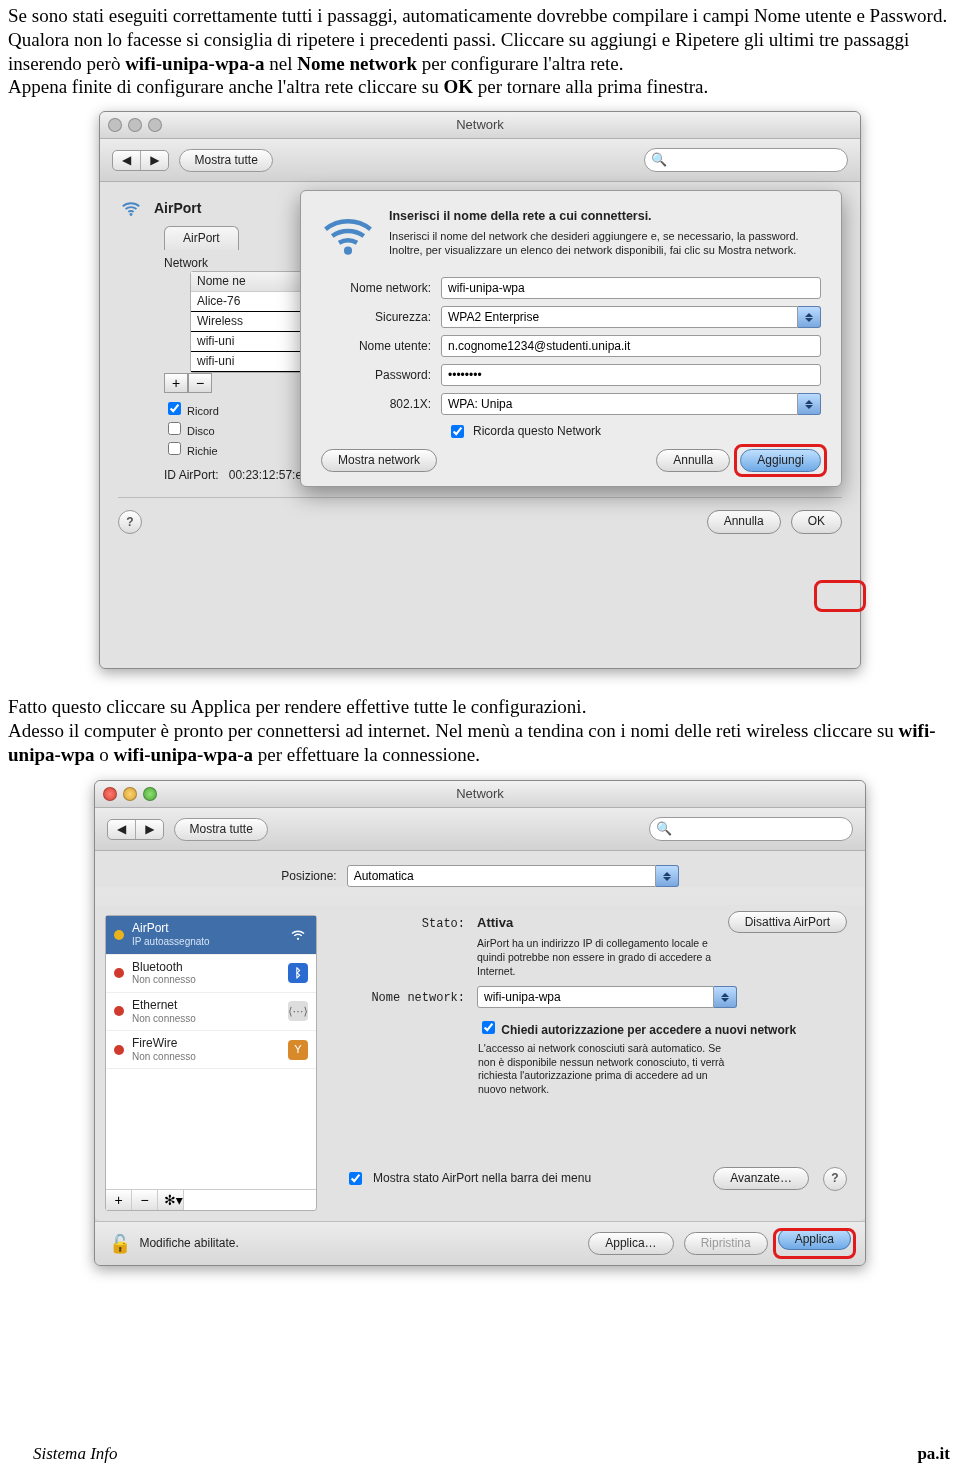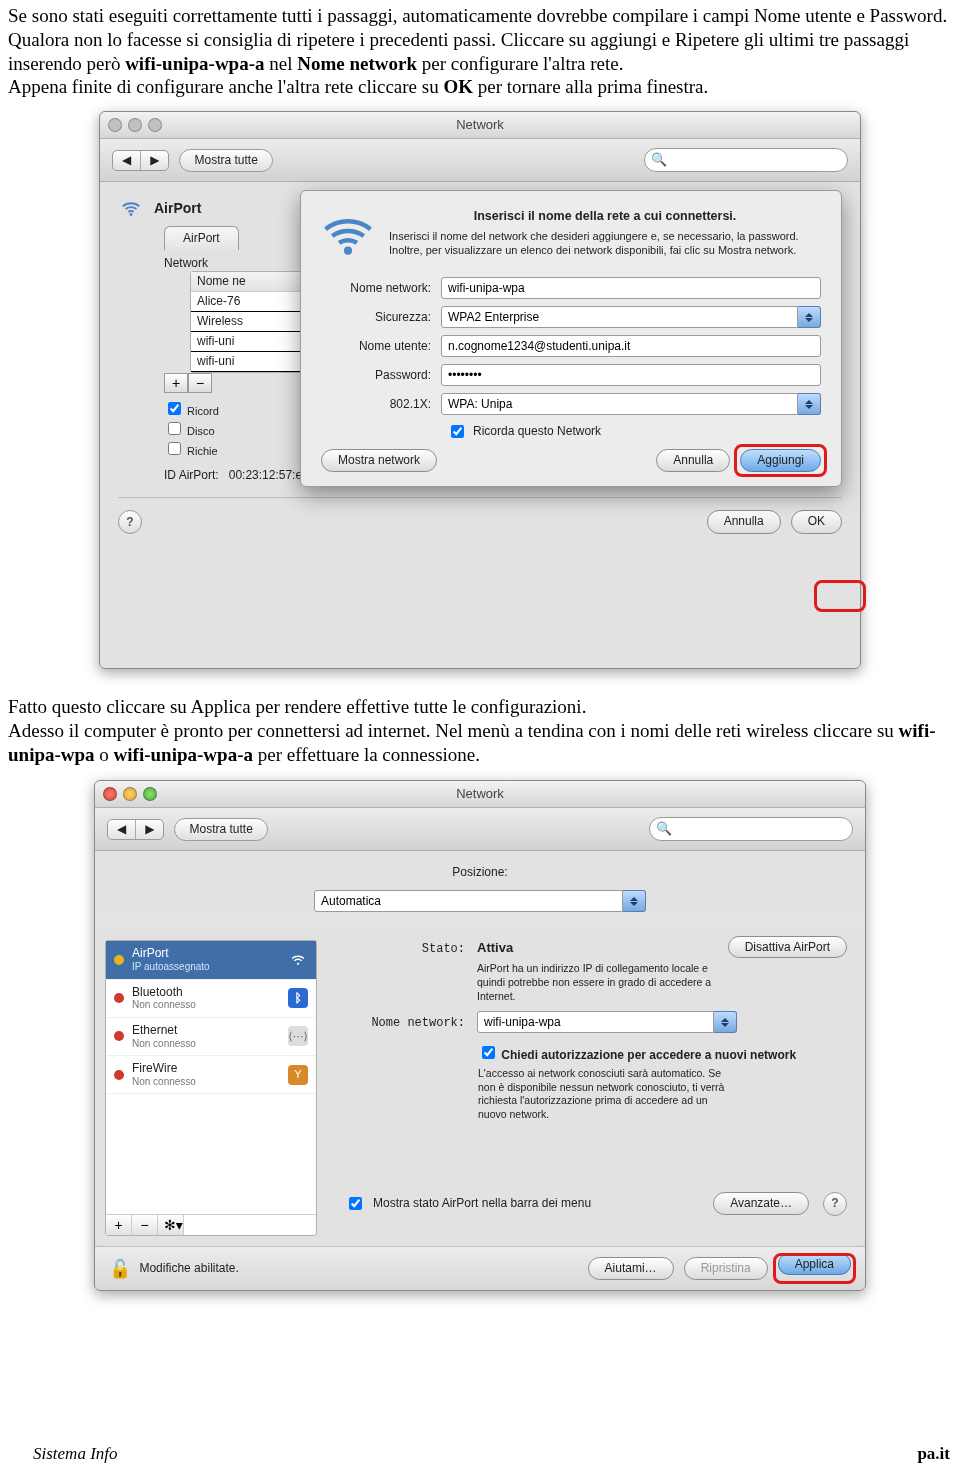--- a/index.html
+++ b/index.html
@@ -115,21 +115,21 @@
   
   .sheet{
     position:absolute;top:8px;left:200px;width:500px;
     background:#ececec;border:1px solid #9a9a9a;border-radius:6px;
     box-shadow:0 8px 22px rgba(0,0,0,.4);
     padding:18px 20px 14px 20px;
     font-size:12px;
   }
   .sheet-head{display:flex;gap:14px;margin-bottom:10px;}
   .sheet-head .big-wifi svg{width:54px;height:54px;}
-  .sheet-head-text h4{margin:0 0 4px 0;font-size:12.5px;font-weight:bold;text-align:center;}
+  .sheet-head-text h4{margin:0 0 4px 0;font-size:12.5px;font-weight:bold;}
   .sheet-head-text p{margin:0;font-size:11px;line-height:1.35;}
   .formrow{display:flex;align-items:center;gap:10px;margin:7px 0;}
   .formrow label{width:110px;text-align:right;}
   .textfield{
     flex:1;border:1px solid #9a9a9a;border-radius:3px;background:#fff;
     padding:3px 6px;font-size:12px;font-family:inherit;
   }
   .selectwrap{
     flex:1;display:flex;align-items:stretch;
   }
@@ -161,21 +161,21 @@
   .svc-txt{line-height:1.15;}
   .svc-txt .sub{font-size:10px;color:#777;}
   .svc-right-icon{margin-left:auto;width:20px;height:20px;border-radius:4px;display:flex;align-items:center;justify-content:center;}
   .bt-icon{background:#2a6bd2;color:#fff;font-weight:bold;font-size:12px;}
   .eth-icon{background:#ddd;color:#666;font-size:11px;}
   .fw-icon{background:#d88a2a;color:#fff;font-size:11px;}
   .svc-bottom{display:flex;border-top:1px solid #ccc;}
   .svc-bottom button{flex:none;border:none;border-right:1px solid #ccc;background:linear-gradient(#fff,#e2e2e2);width:26px;height:20px;font-size:14px;}
 
   .right-pane{flex:1;padding:10px 18px 0 18px;position:relative;}
-  .posrow{display:flex;align-items:center;gap:10px;justify-content:center;margin-bottom:18px;flex-direction:column;}
+  .posrow{display:flex;align-items:center;gap:10px;justify-content:center;margin-bottom:18px;}
   .posrow label{font-size:12px;}
   .status-area{display:flex;gap:12px;margin-bottom:8px;align-items:flex-start;}
   .status-area .lbl{width:120px;text-align:right;font-size:12px;padding-top:2px;font-family:Liberation Mono, monospace;}
   .status-area .val{flex:1;font-size:12px;}
   .status-area .val b{font-size:13px;}
   .status-desc{font-size:10.5px;line-height:1.35;margin-top:4px;width:260px;}
   .auth-area{margin:10px 0 0 133px;}
   .auth-area label{font-size:12px;font-weight:normal;}
   .auth-desc{font-size:10.5px;line-height:1.3;margin-top:4px;width:260px;}
   .menu-chk-row{margin:70px 0 0 0;display:flex;align-items:center;gap:8px;font-size:12px;}
@@ -448,21 +448,21 @@
         <span class="osbtn">Avanzate…</span>
         <span class="helpbtn" style="margin:0 0 0 6px;">?</span>
       </div>
     </div>
   </div>
 
   <div class="lock-row">
     <span style="font-size:18px;">🔓</span>
     <span>Modifiche abilitate.</span>
     <div class="buttons">
-      <span class="osbtn">Aiutami…</span>
+      <span class="osbtn">Applica…</span>
       <span class="osbtn disabled">Ripristina</span>
       <span style="position:relative;">
         <span class="osbtn primary">Applica</span>
         <span class="redbox" style="left:-5px;top:-4px;right:-5px;bottom:-4px;"></span>
       </span>
     </div>
   </div>
 </div>
 
 <div class="footer-left">Sistema Info</div>

